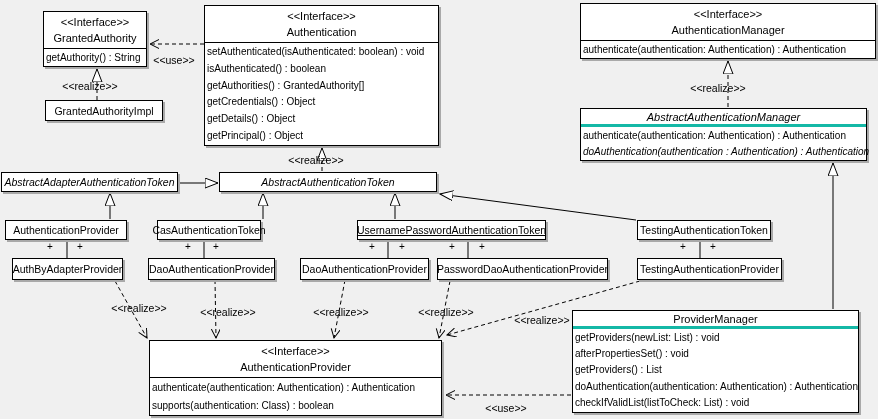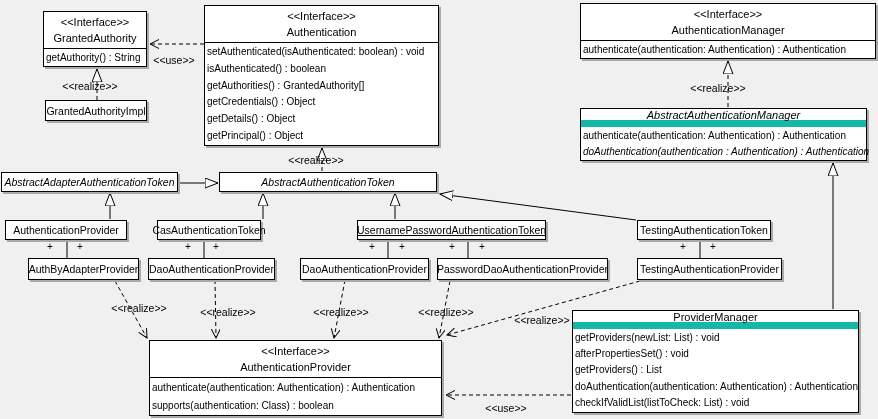--- a/index.html
+++ b/index.html
@@ -8,21 +8,21 @@
     background:#f0f0f0;font-family:"Liberation Sans",sans-serif;color:#000;
   }
   #connectors{position:absolute;left:0;top:0;z-index:1;pointer-events:none;}
   .box{
     position:absolute;background:#fff;border:1px solid #000;
     box-shadow:2px 2px 0 #a9a9a9;box-sizing:border-box;z-index:2;
   }
   .single{display:flex;align-items:center;justify-content:center;font-size:10.5px;white-space:nowrap;}
   .hdr2{display:flex;flex-direction:column;justify-content:space-evenly;align-items:center;
         border-bottom:1px solid #000;font-size:11px;box-sizing:border-box;}
-  .hdr1{border-bottom:7px solid #14b8a6;text-align:center;font-size:11px;
+  .hdr1{border-bottom:3px solid #14b8a6;text-align:center;font-size:11px;
         display:flex;align-items:center;justify-content:center;box-sizing:border-box;}
   .methods{display:flex;flex-direction:column;justify-content:space-around;box-sizing:border-box;}
   .methods div{padding:0 2px;white-space:nowrap;font-size:10px;}
   .it{font-style:italic;}
   .lbl{position:absolute;z-index:3;font-size:10.5px;white-space:nowrap;transform:translateX(-50%);}
   .plus{position:absolute;z-index:3;font-size:10px;transform:translateX(-50%);line-height:10px;}
 </style>
 </head>
 <body>
 
@@ -66,21 +66,21 @@
 <div class="box" style="left:43px;top:11px;width:104px;height:56px;">
   <div class="hdr2" style="height:37px;">
     <div>&lt;&lt;Interface&gt;&gt;</div>
     <div>GrantedAuthority</div>
   </div>
   <div class="methods" style="height:17px;">
     <div>getAuthority() : String</div>
   </div>
 </div>
 
-<div class="box single" style="left:45px;top:100px;width:102px;height:21px;">
+<div class="box single" style="left:45px;top:100px;width:118px;height:21px;">
   <span>GrantedAuthorityImpl</span>
 </div>
 
 <div class="box" style="left:204px;top:5px;width:235px;height:141px;">
   <div class="hdr2" style="height:37px;">
     <div>&lt;&lt;Interface&gt;&gt;</div>
     <div>Authentication</div>
   </div>
   <div class="methods" style="height:101px;">
     <div>setAuthenticated(isAuthenticated: boolean) : void</div>
@@ -126,21 +126,21 @@
 <div class="box single" style="left:157px;top:220px;width:104px;height:20px;">
   <span>CasAuthenticationToken</span>
 </div>
 <div class="box single" style="left:357px;top:220px;width:189px;height:20px;text-decoration:underline;">
   <span>UsernamePasswordAuthenticationToken</span>
 </div>
 <div class="box single" style="left:637px;top:220px;width:134px;height:20px;">
   <span>TestingAuthenticationToken</span>
 </div>
 
-<div class="box single" style="left:28px;top:258px;width:111px;height:22px;">
+<div class="box single" style="left:12px;top:258px;width:111px;height:22px;">
   <span>AuthByAdapterProvider</span>
 </div>
 <div class="box single" style="left:148px;top:258px;width:127px;height:22px;">
   <span>DaoAuthenticationProvider</span>
 </div>
 <div class="box single" style="left:300px;top:258px;width:129px;height:22px;">
   <span>DaoAuthenticationProvider</span>
 </div>
 <div class="box single" style="left:437px;top:258px;width:171px;height:22px;">
   <span>PasswordDaoAuthenticationProvider</span>

